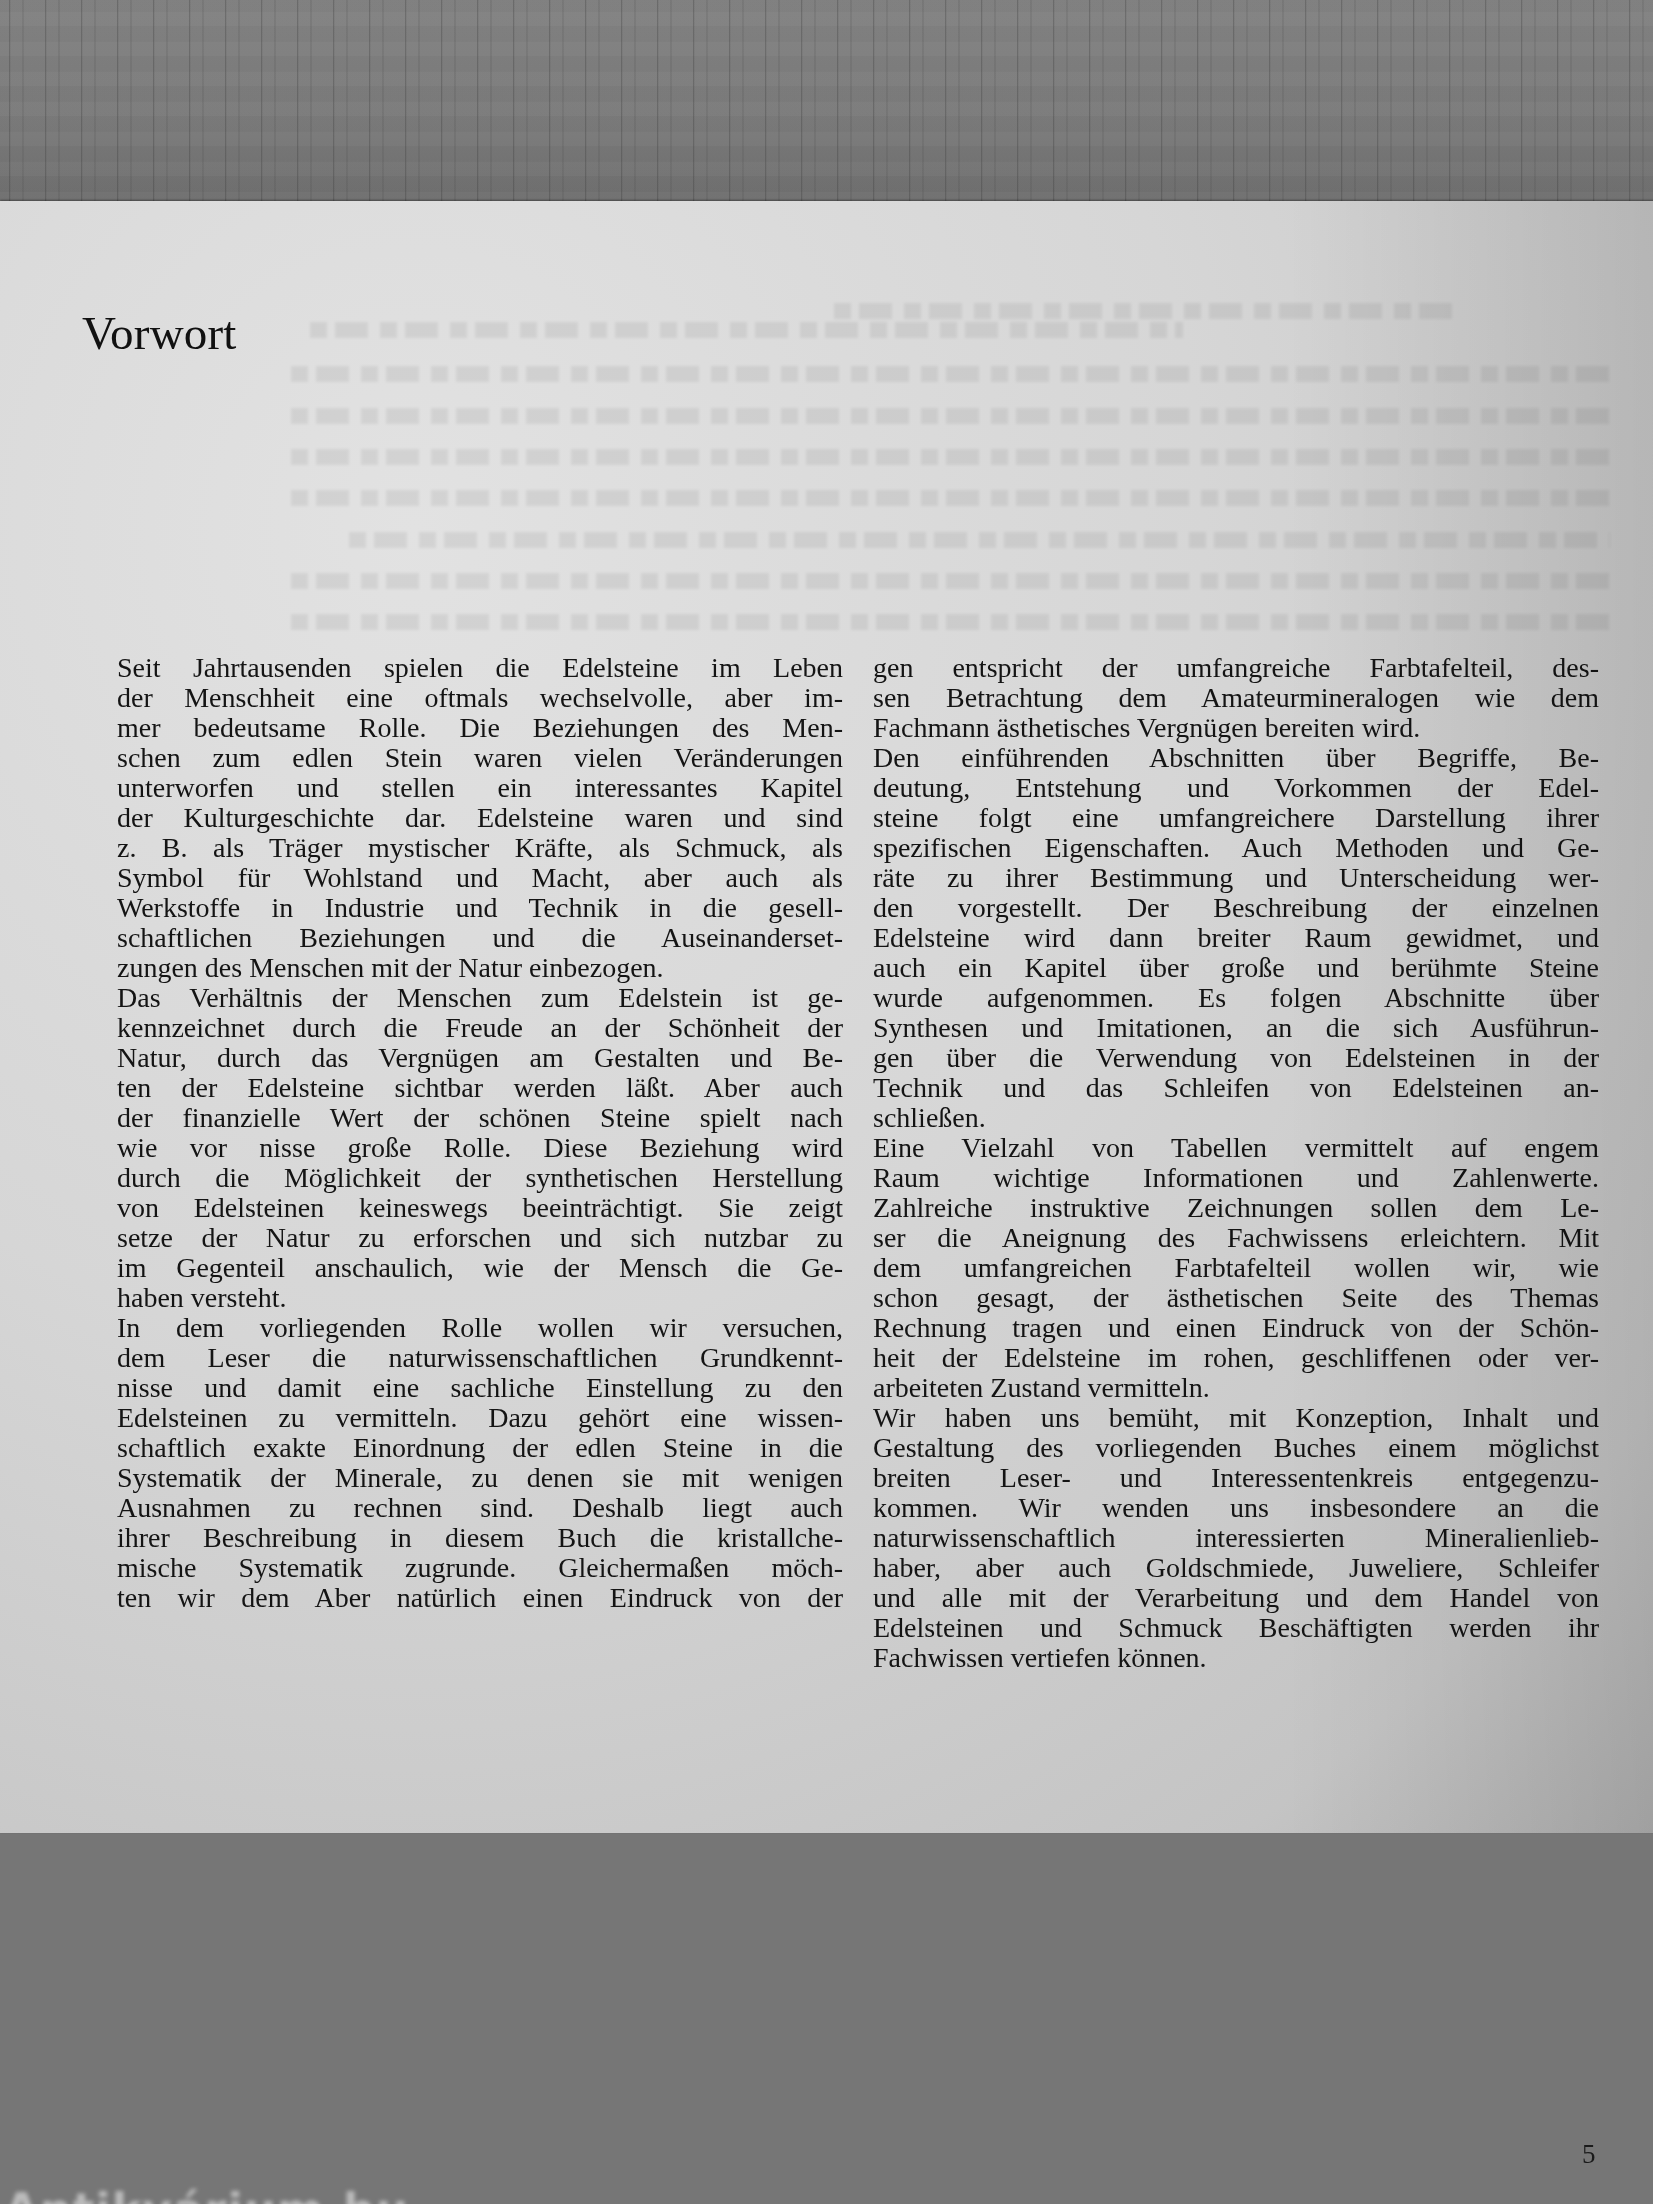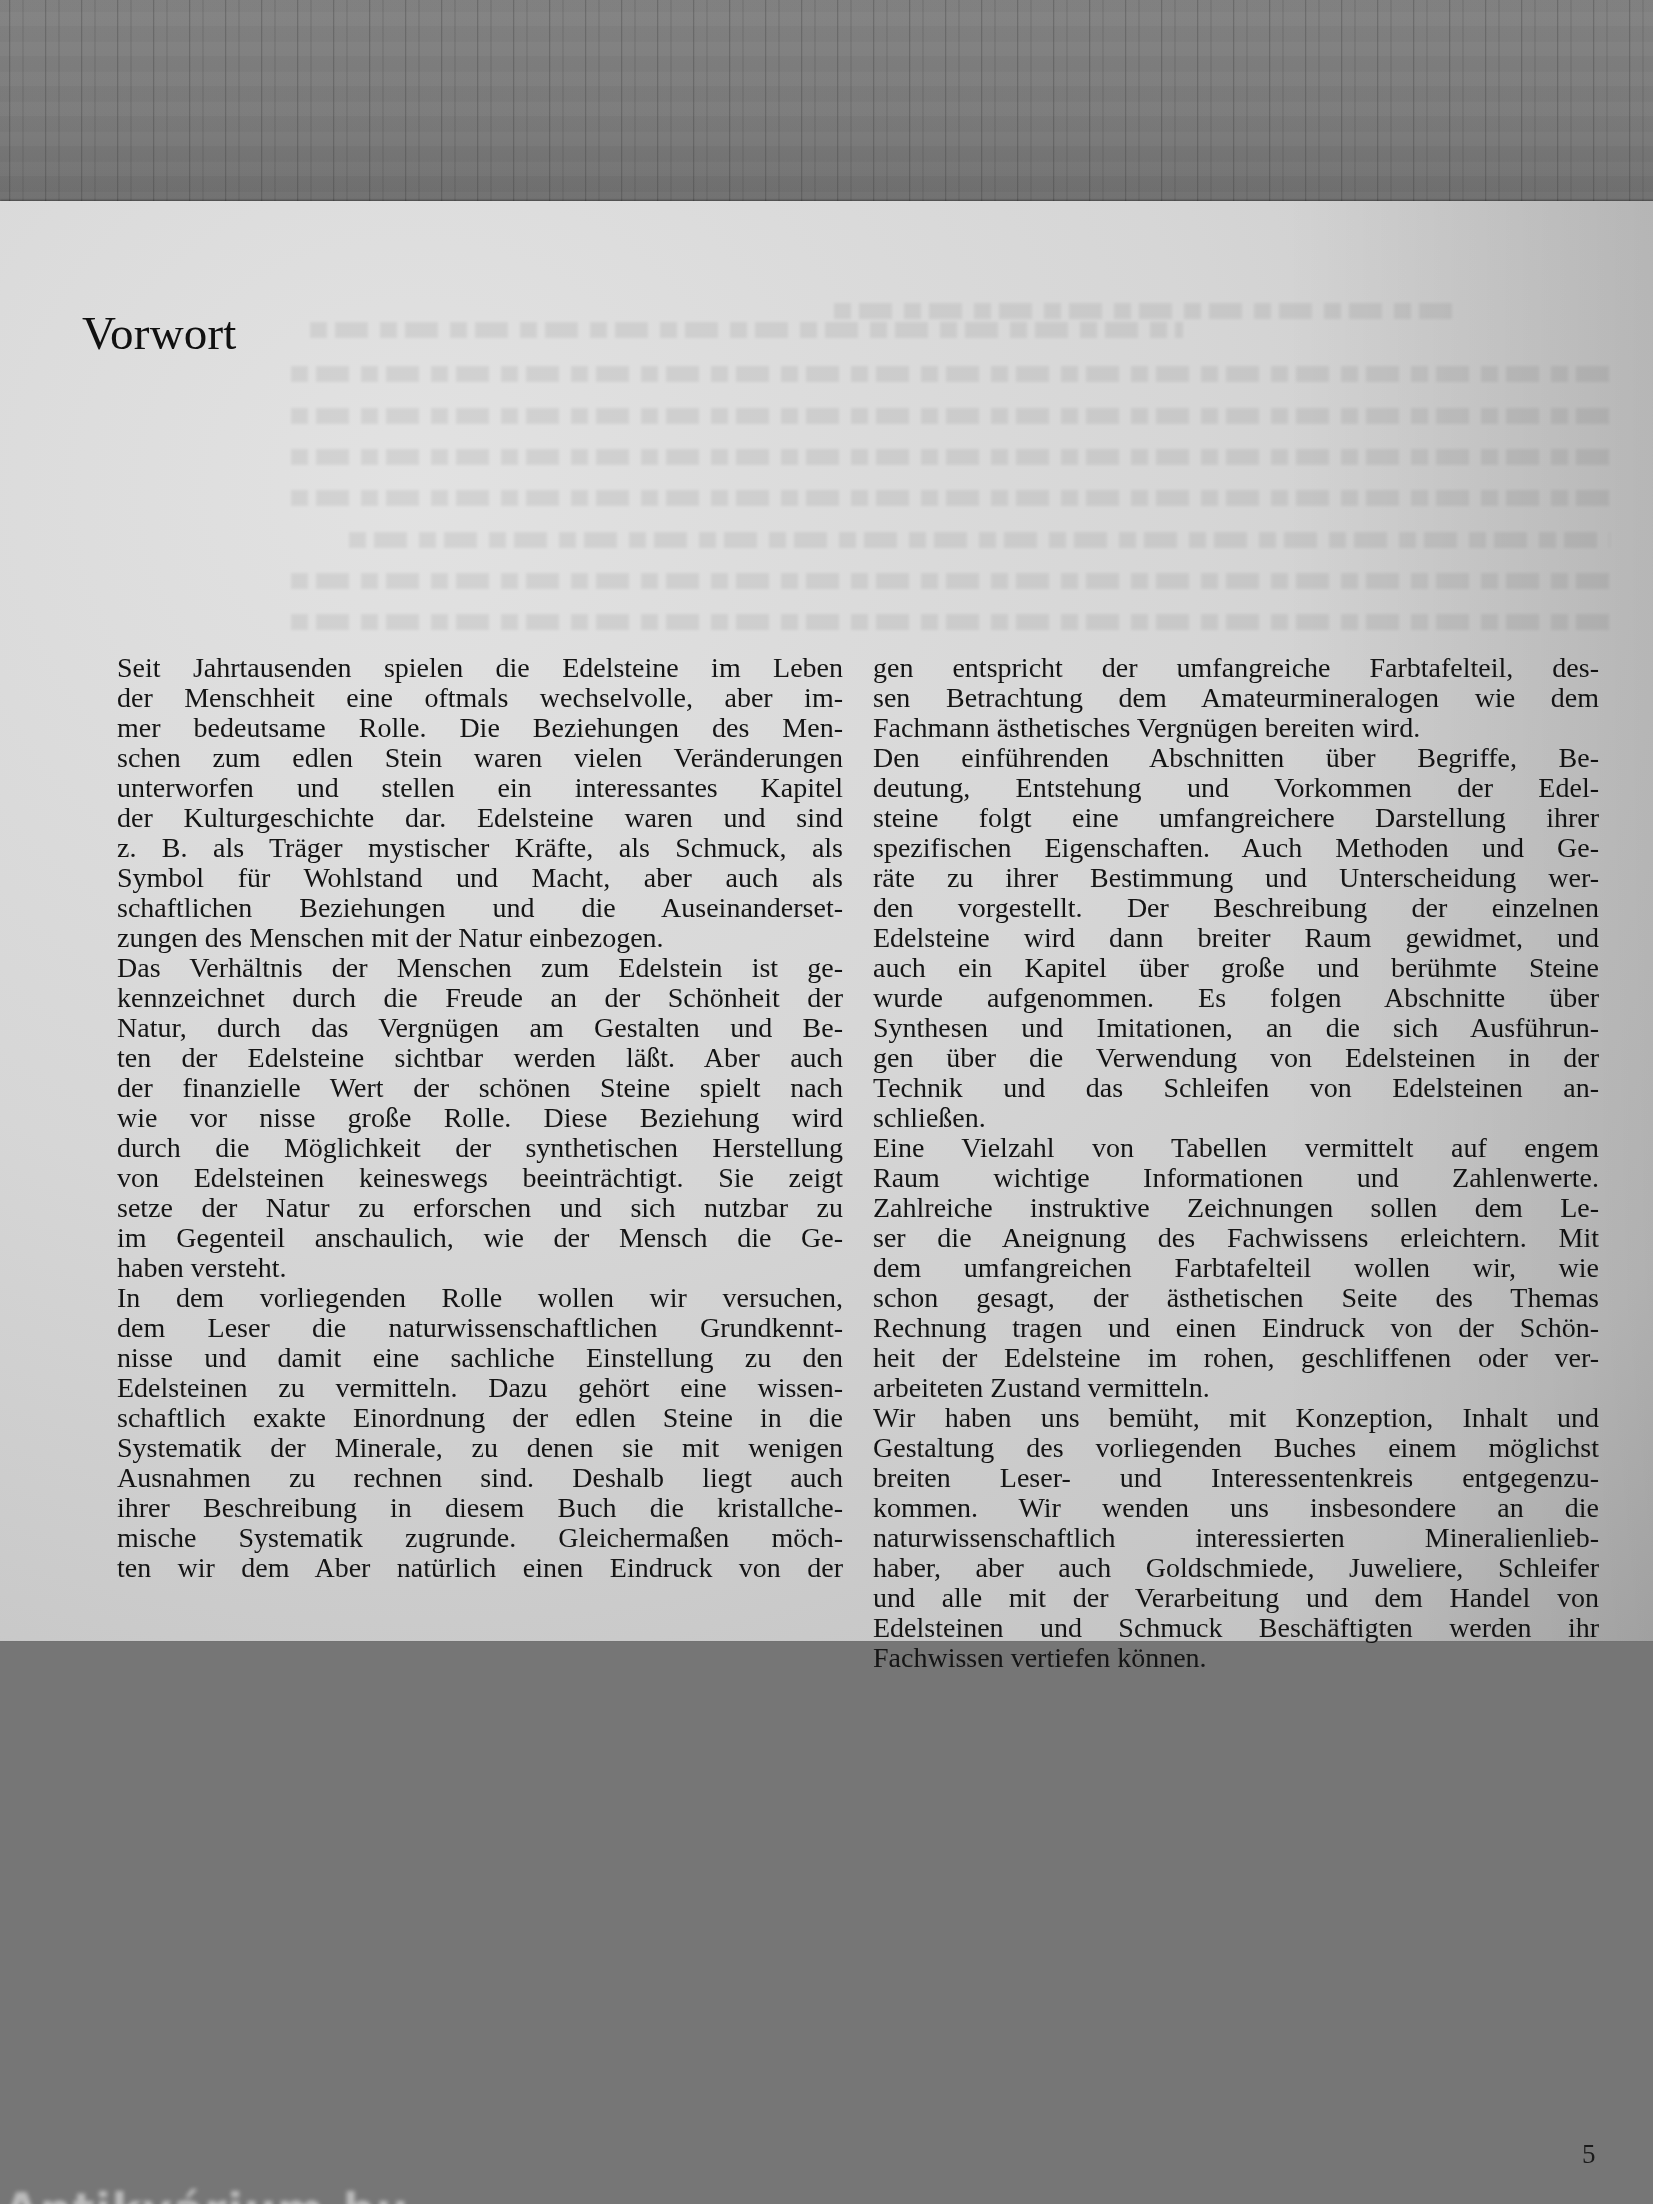--- a/index.html
+++ b/index.html
@@ -28,21 +28,21 @@
       repeating-linear-gradient(0deg,
         rgba(130,130,130,0.12) 0px, rgba(130,130,130,0.12) 13.6px,
         rgba(90,90,90,0.10) 14.6px, rgba(90,90,90,0.10) 30px),
       linear-gradient(180deg, #858585 0%, #7c7c7c 60%, #6f6f6f 100%);
   }
   .page {
     position: absolute;
     left: 0;
     top: 201px;
     width: 1654px;
-    height: 1440px;
+    height: 1632px;
     background:
       radial-gradient(ellipse at 25% 20%, rgba(226,226,226,1) 0%, rgba(214,214,214,1) 45%, rgba(196,196,196,1) 85%, rgba(178,178,178,1) 100%);
     box-shadow: 0 -1px 1.9px rgba(0,0,0,0.4);
   }
   .page::after {
     content: "";
     position: absolute;
     right: 0; top: 0;
     width: 369px; height: 100%;
     background: linear-gradient(90deg, rgba(0,0,0,0) 0%, rgba(0,0,0,0.10) 100%);
@@ -136,20 +136,21 @@
 
   <div class="column col-left">
     <span class="line">Seit Jahrtausenden spielen die Edelsteine im Leben</span>
     <span class="line">der Menschheit eine oftmals wechselvolle, aber im-</span>
     <span class="line">mer bedeutsame Rolle. Die Beziehungen des Men-</span>
     <span class="line">schen zum edlen Stein waren vielen Veränderungen</span>
     <span class="line">unterworfen und stellen ein interessantes Kapitel</span>
     <span class="line">der Kulturgeschichte dar. Edelsteine waren und sind</span>
     <span class="line">z. B. als Träger mystischer Kräfte, als Schmuck, als</span>
     <span class="line">Symbol für Wohlstand und Macht, aber auch als</span>
+    <span class="line">Werkstoffe in Industrie und Technik in die gesell-</span>
     <span class="line">schaftlichen Beziehungen und die Auseinanderset-</span>
     <span class="line last">zungen des Menschen mit der Natur einbezogen.</span>
     <span class="line">Das Verhältnis der Menschen zum Edelstein ist ge-</span>
     <span class="line">kennzeichnet durch die Freude an der Schönheit der</span>
     <span class="line">Natur, durch das Vergnügen am Gestalten und Be-</span>
     <span class="line">ten der Edelsteine sichtbar werden läßt. Aber auch</span>
     <span class="line">der finanzielle Wert der schönen Steine spielt nach</span>
     <span class="line">wie vor nisse große Rolle. Diese Beziehung wird</span>
     <span class="line">durch die Möglichkeit der synthetischen Herstellung</span>
     <span class="line">von Edelsteinen keineswegs beeinträchtigt. Sie zeigt</span>

